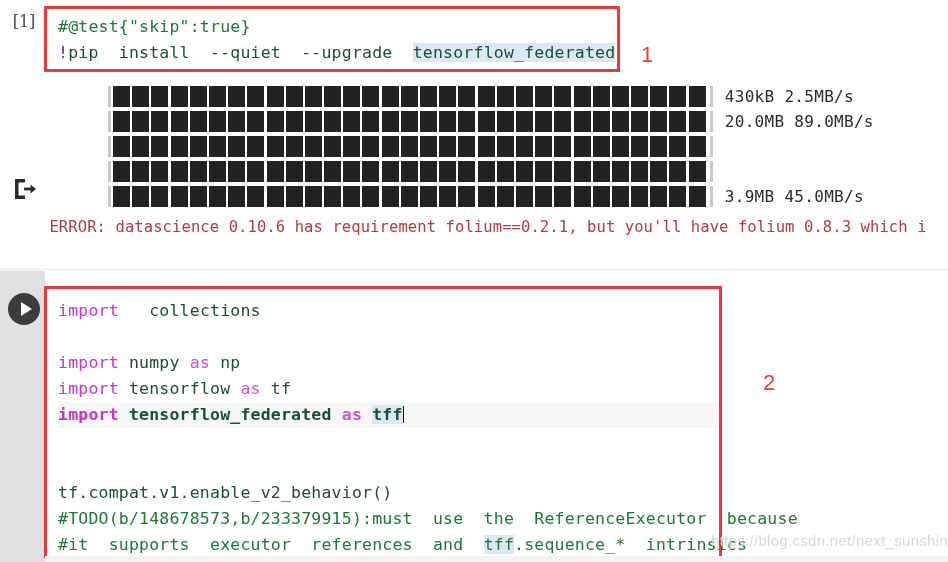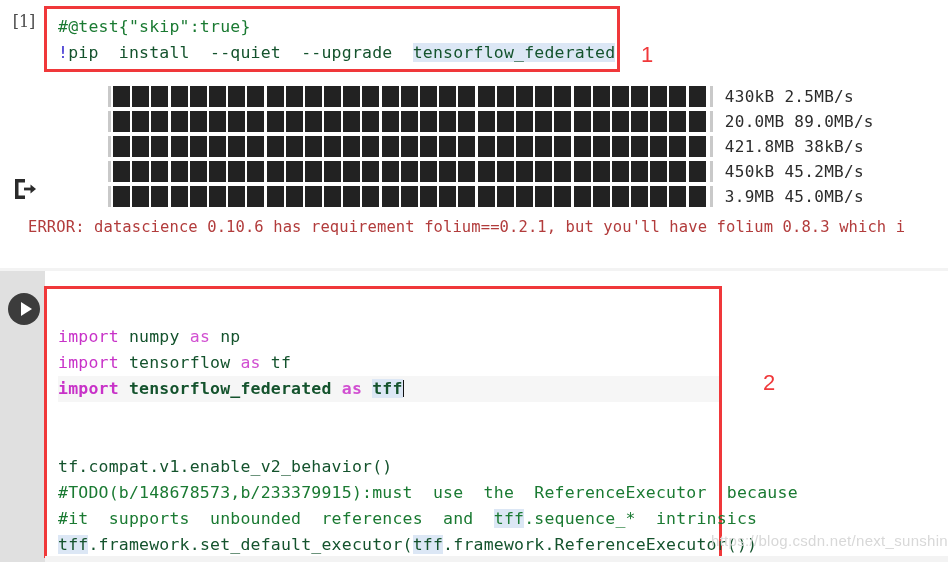--- a/index.html
+++ b/index.html
@@ -149,20 +149,21 @@
     letter-spacing: 0.3px;
   }
   .errline {
     height: 25px;
     line-height: 25px;
     padding-left: 28px;
     font-size: 15.5px;
     color: #b23c3c;
     white-space: pre;
     letter-spacing: 0.1px;
+    text-align: center;
   }
 
   
   .annot {
     position: absolute;
     color: #f0383a;
     font-size: 22px;
     font-family: "Liberation Sans", sans-serif;
   }
   #annot1 { left: 641px; top: 42px; }
@@ -333,21 +334,20 @@
             <div class="blk"></div>
               <div class="blk"></div>
               <div class="blk"></div>
               <div class="blk"></div>
             <div class="blk"></div>
               <div class="blk"></div>
               <div class="blk"></div>
           </div>
           <div class="endcap right"></div>
         </div>
-        <div class="pbstat">421.8MB 38kB/s</div>
       </div>
 
       <div class="pbrow">
         <div class="pbar">
           <div class="endcap"></div>
           <div class="blocks">
             <div class="blk"></div>
               <div class="blk"></div>
               <div class="blk"></div>
               <div class="blk"></div>
@@ -374,21 +374,20 @@
             <div class="blk"></div>
               <div class="blk"></div>
               <div class="blk"></div>
               <div class="blk"></div>
             <div class="blk"></div>
               <div class="blk"></div>
               <div class="blk"></div>
           </div>
           <div class="endcap right"></div>
         </div>
-        <div class="pbstat">450kB 45.2MB/s</div>
       </div>
 
       <div class="pbrow">
         <div class="pbar">
           <div class="endcap"></div>
           <div class="blocks">
             <div class="blk"></div>
               <div class="blk"></div>
               <div class="blk"></div>
               <div class="blk"></div>
@@ -430,29 +429,30 @@
     <div class="errline">ERROR: datascience 0.10.6 has requirement folium==0.2.1, but you'll have folium 0.8.3 which i</div>
   </div>
 
   <div id="sep"></div>
 
   <div class="play-btn">
     <div class="tri"></div>
   </div>
 
   <div class="code-cell" id="cell2">
+    <div class="line"><span class="kw">import</span><span class="plain">   collections</span></div>
     <div class="line blank">&nbsp;</div>
     <div class="line"><span class="kw">import</span><span class="plain"> numpy </span><span class="kw2">as</span><span class="plain"> np</span></div>
     <div class="line"><span class="kw">import</span><span class="plain"> tensorflow </span><span class="kw2">as</span><span class="plain"> tf</span></div>
     <div class="line cur"><span class="kw">import</span><span class="plain"> tensorflow_federated </span><span class="kw2">as</span><span class="plain"> </span><span class="hl plain">tff</span><span class="caret"></span></div>
     <div class="line blank">&nbsp;</div>
     <div class="line blank">&nbsp;</div>
     <div class="line"><span class="plain">tf.compat.v1.enable_v2_behavior()</span></div>
     <div class="line"><span class="cmt">#TODO(b/148678573,b/233379915):must  use  the  ReferenceExecutor  because</span></div>
-    <div class="line"><span class="cmt">#it  supports  unbounded  references  and  </span><span class="cmt hl">tff</span><span class="cmt">.sequence_*  intrinsics</span></div>
+    <div class="line"><span class="cmt">#it  supports  executor  references  and  </span><span class="cmt hl">tff</span><span class="cmt">.sequence_*  intrinsics</span></div>
     <div class="line"><span class="hl plain">tff</span><span class="plain">.framework.set_default_executor(</span><span class="hl plain">tff</span><span class="plain">.framework.ReferenceExecutor())</span></div>
   </div>
   <div class="annot" id="annot2">2</div>
 
   <div id="bottomstrip"></div>
 
   <div id="watermark">https://blog.csdn.net/next_sunshine</div>
 </div>
 
 </body></html>

